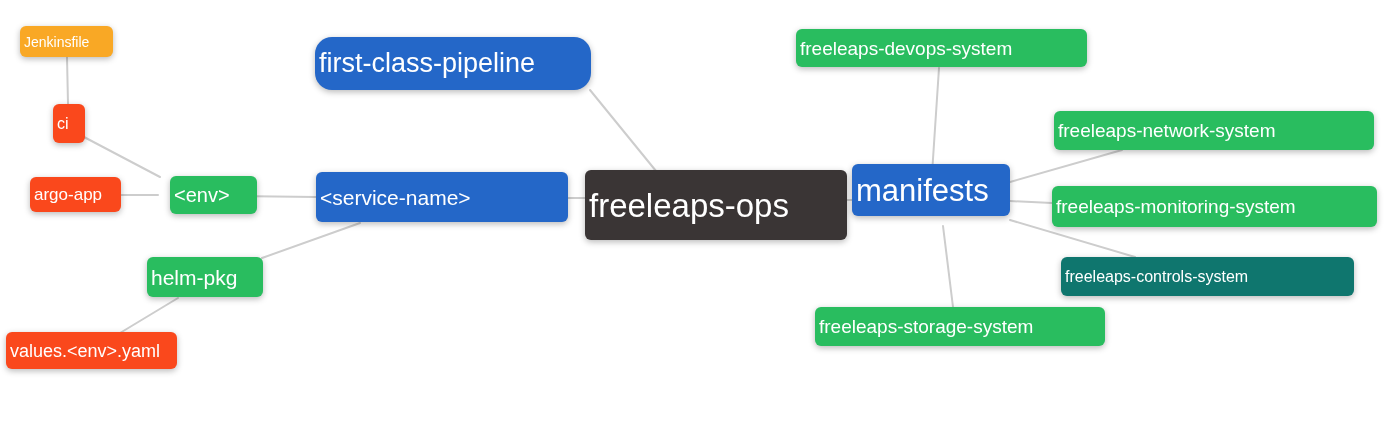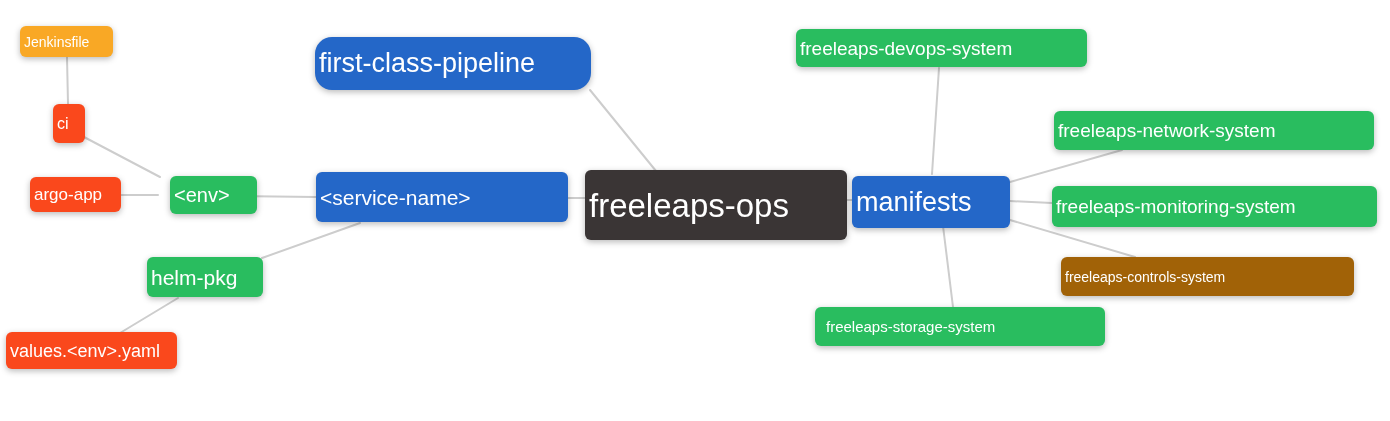--- a/index.html
+++ b/index.html
@@ -83,32 +83,32 @@
       </div>
       <div class="node" style="left: 315px; top: 37px; width: 276px; height: 53px; background: rgb(36, 103, 200); font-size: 27px; color: rgb(255, 255, 255); border-radius: 17px;">
         <span>first-class-pipeline</span>
       </div>
       <div class="node" style="left: 316px; top: 172px; width: 252px; height: 50px; background: rgb(36, 103, 200); font-size: 21px; color: rgb(255, 255, 255);">
         <span>&lt;service-name&gt;</span>
       </div>
       <div class="node" style="left: 585px; top: 170px; width: 262px; height: 70px; background: rgb(58, 53, 53); font-size: 33px; color: rgb(255, 255, 255);">
         <span>freeleaps-ops</span>
       </div>
-      <div class="node" style="left: 852px; top: 176px; width: 158px; height: 52px; background: rgb(36, 103, 200); font-size: 27px; color: rgb(255, 255, 255);">
+      <div class="node" style="left: 852px; top: 164px; width: 158px; height: 52px; background: rgb(36, 103, 200); font-size: 31px; color: rgb(255, 255, 255);">
         <span>manifests</span>
       </div>
       <div class="node" style="left: 796px; top: 29px; width: 291px; height: 38px; background: rgb(41, 189, 95); font-size: 19px; color: rgb(255, 255, 255);">
         <span>freeleaps-devops-system</span>
       </div>
       <div class="node" style="left: 1054px; top: 111px; width: 320px; height: 39px; background: rgb(41, 189, 95); font-size: 19px; color: rgb(255, 255, 255);">
         <span>freeleaps-network-system</span>
       </div>
       <div class="node" style="left: 1052px; top: 186px; width: 325px; height: 41px; background: rgb(41, 189, 95); font-size: 19px; color: rgb(255, 255, 255);">
         <span>freeleaps-monitoring-system</span>
       </div>
-      <div class="node" style="left: 1061px; top: 257px; width: 293px; height: 39px; background: #a16207; font-size: 14px; color: rgb(255, 255, 255);">
+      <div class="node" style="left: 1061px; top: 257px; width: 293px; height: 39px; background: #0f766e; font-size: 16px; color: rgb(255, 255, 255);">
         <span>freeleaps-controls-system</span>
       </div>
-      <div class="node" style="left: 815px; top: 307px; width: 290px; height: 39px; background: rgb(41, 189, 95); font-size: 15px; color: rgb(255, 255, 255); padding-left: 7px;">
+      <div class="node" style="left: 815px; top: 307px; width: 290px; height: 39px; background: rgb(41, 189, 95); font-size: 19px; color: rgb(255, 255, 255);">
         <span>freeleaps-storage-system</span>
       </div>
     </div>
 </div>
 
 </body></html>

